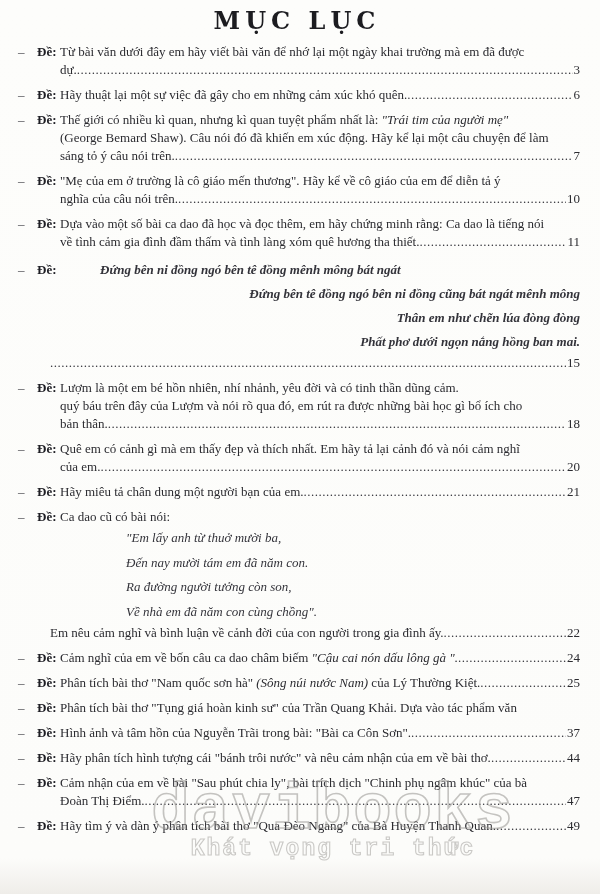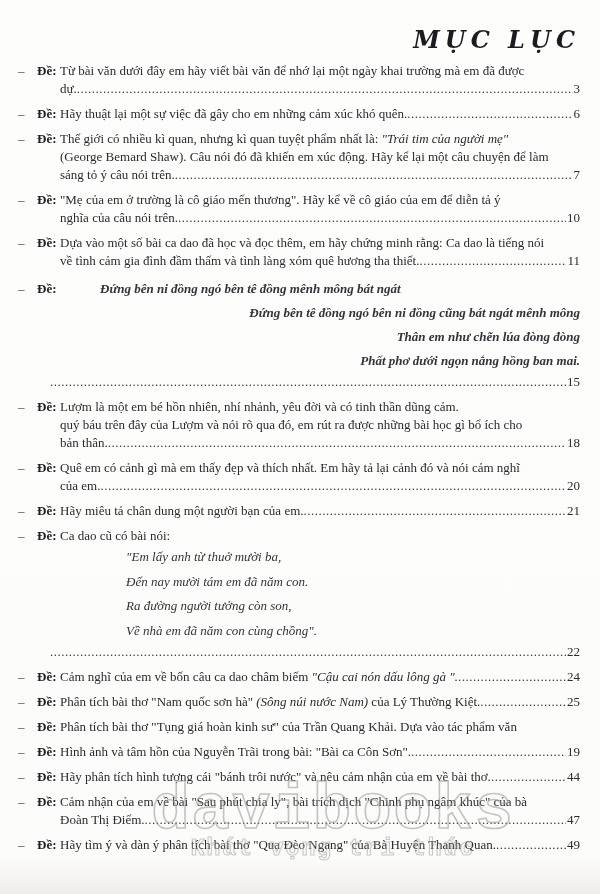--- a/index.html
+++ b/index.html
@@ -7,28 +7,27 @@
     position:relative;
     width:600px; height:894px;
     background: linear-gradient(180deg, #fdfdfb 0%, #fcfcfa 96%, #efede9 100%);
     font-family:"Liberation Serif", serif;
     color:#2b2b30;
     overflow:hidden;
     box-sizing:border-box;
     padding:6px 20px 0 14px;
   }
   .title {
-    text-align:right;
+    text-align:center;
     font-family:"DejaVu Serif", serif;
     font-weight:bold;
     font-size:24px;
     letter-spacing:5px;
     color:#1c1c20;
-    margin:19px 0 8px 0;
-    font-style:italic;
+    margin:0 0 8px 0;
   }
   .entry { margin-top:7px; }
   .row {
     position:relative;
     font-size:13px;
     line-height:18px;
     white-space:nowrap;
     overflow:hidden;
   }
   .row.first { padding-left:46px; }
@@ -189,20 +188,21 @@
           <span class="pg">21</span>
         </div>
       </div>
       <div class="entry">
         <div class="row first"><span class="bullet">–</span><span class="lbl">Đề:</span><span class="txt"><span>Ca dao cũ có bài nói:</span></span></div>
         <div class="row center-poem"><span class="txt"><span class="it">"Em lấy anh từ thuở mười ba,</span></span></div>
         <div class="row center-poem"><span class="txt"><span class="it">Đến nay mười tám em đã năm con.</span></span></div>
         <div class="row center-poem"><span class="txt"><span class="it">Ra đường người tưởng còn son,</span></span></div>
         <div class="row center-poem"><span class="txt"><span class="it">Về nhà em đã năm con cùng chồng".</span></span></div>
         <div class="row concl withpage">
+          <span class="txt"><span>Em nêu cảm nghĩ và bình luận về cảnh đời của con người trong gia đình ấy. </span></span>
           <span class="leader"></span>
           <span class="pg">22</span>
         </div>
       </div>
       <div class="entry">
         <div class="row first withpage">
           <span class="bullet">–</span>
           <span class="lbl">Đề:</span>
           <span class="txt"><span>Cảm nghĩ của em về bốn câu ca dao châm biếm </span><span class="it">"Cậu cai nón dấu lông gà ".</span></span>
           <span class="leader"></span>
@@ -220,21 +220,21 @@
       </div>
       <div class="entry">
         <div class="row first"><span class="bullet">–</span><span class="lbl">Đề:</span><span class="txt"><span>Phân tích bài thơ "Tụng giá hoàn kinh sư" của Trần Quang Khải. Dựa vào tác phẩm văn</span></span></div>
       </div>
       <div class="entry">
         <div class="row first withpage">
           <span class="bullet">–</span>
           <span class="lbl">Đề:</span>
           <span class="txt"><span>Hình ảnh và tâm hồn của Nguyễn Trãi trong bài: "Bài ca Côn Sơn". </span></span>
           <span class="leader"></span>
-          <span class="pg">19</span>
+          <span class="pg">37</span>
         </div>
       </div>
       <div class="entry">
         <div class="row first withpage">
           <span class="bullet">–</span>
           <span class="lbl">Đề:</span>
           <span class="txt"><span>Hãy phân tích hình tượng cái "bánh trôi nước" và nêu cảm nhận của em về bài thơ. </span></span>
           <span class="leader"></span>
           <span class="pg">44</span>
         </div>

